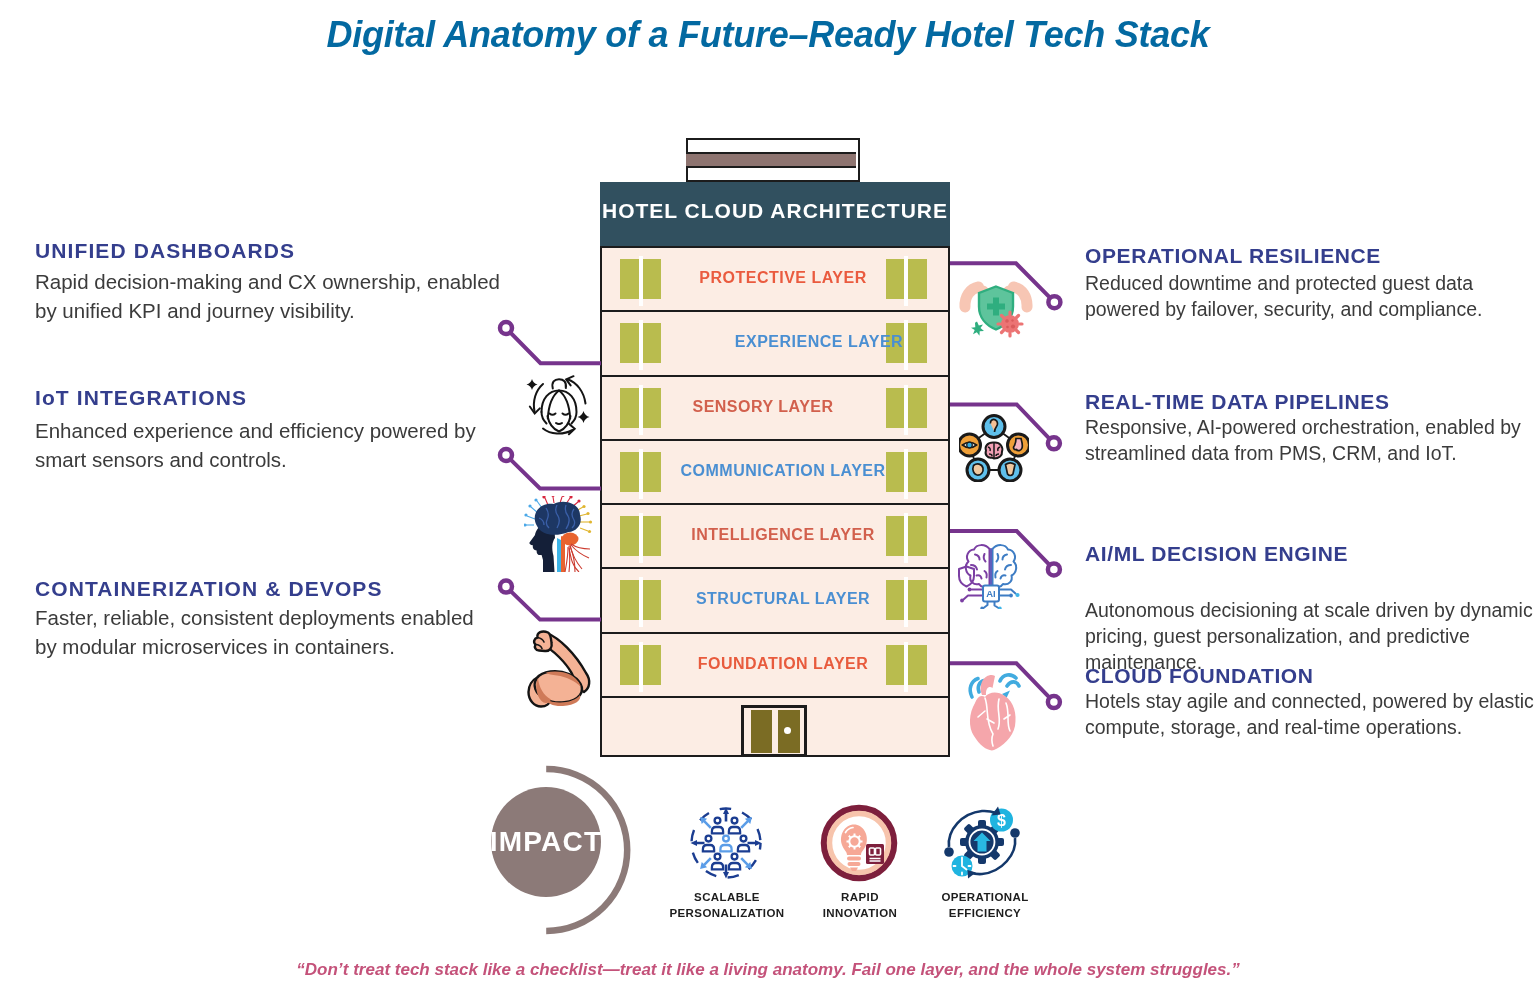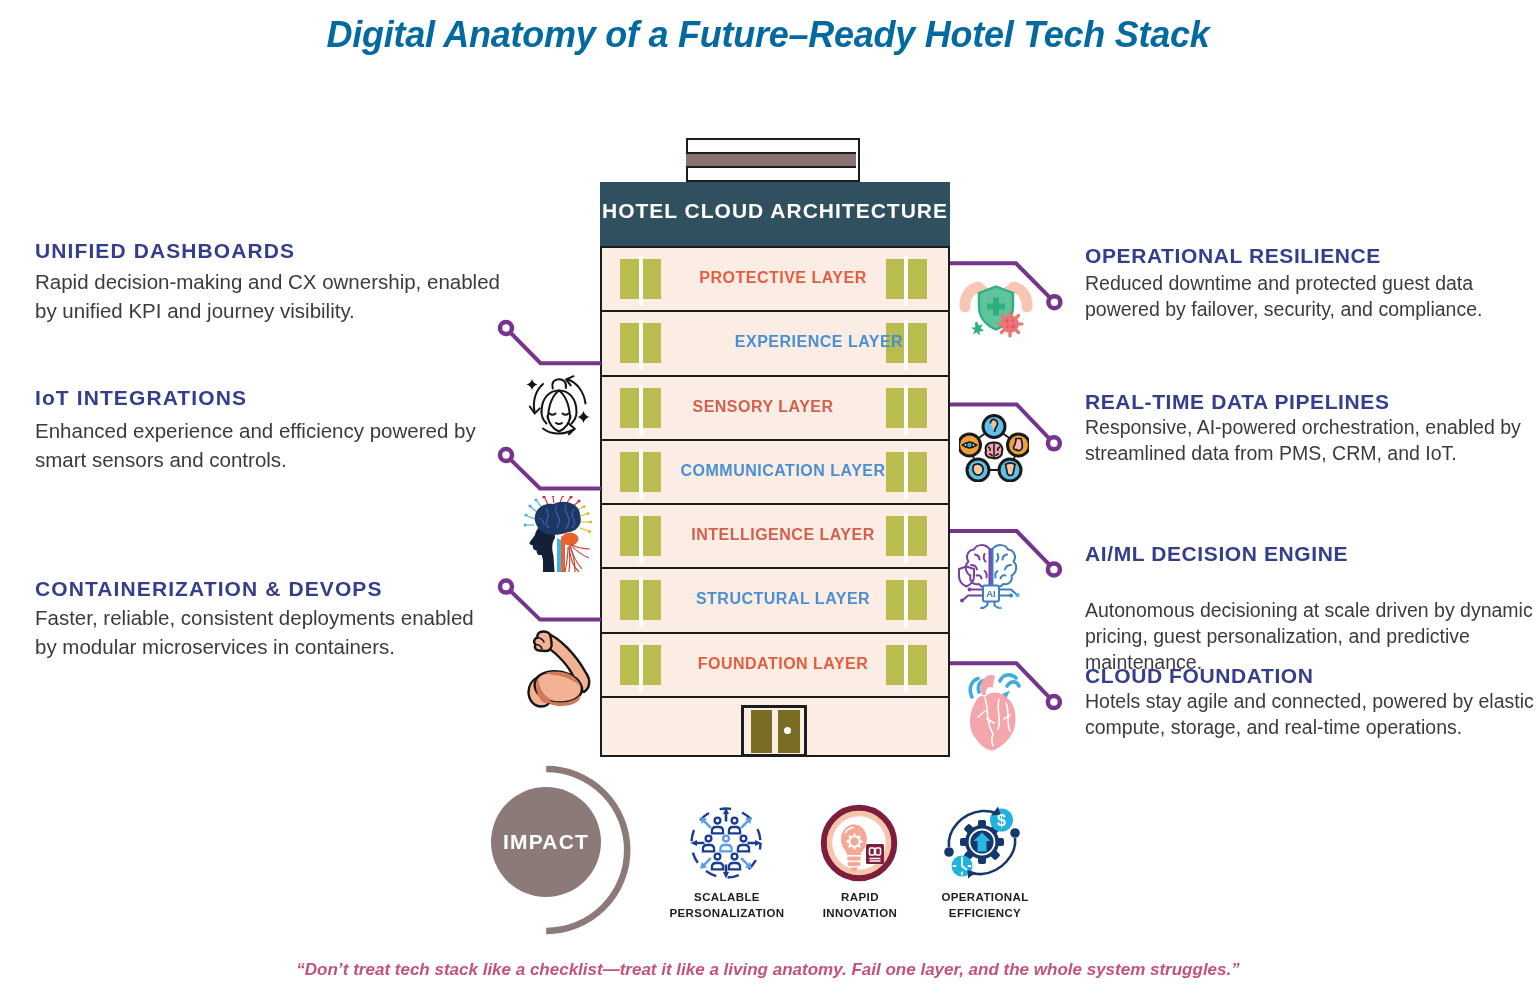--- a/index.html
+++ b/index.html
@@ -408,20 +408,20 @@
   <circle cx="9" cy="54" r="4.8" fill="#14386b"></circle>
   <g stroke="#14386b" stroke-width="2.6" fill="none">
     <path d="M9,49 C7,32 22,15 42,13 C47,12.7 52,13.5 56,15"></path>
     <path d="M75,40 C77,56 62,74 42,76 C38,76.3 34,75.8 30,74.5"></path>
   </g>
   <path d="M58,8.5 L60.5,16.5 L51.5,17.5 Z" fill="#14386b"></path>
   <path d="M28,80.5 L27.5,72 L36,74.5 Z" fill="#14386b"></path>
 </svg>
 
 <div class="abs" style="left:491px;top:787px;width:110px;height:110px;border-radius:50%;background:#8c7a78;display:flex;align-items:center;justify-content:center;">
-  <span style="color:#fff;font-weight:bold;font-size:21px;letter-spacing:1.2px;">IMPACT</span>
+  <span style="color:#fff;font-weight:bold;font-size:28px;letter-spacing:1.2px;">IMPACT</span>
 </div>
 
 <div class="abs icolbl" style="left:647px;top:890px;width:160px;">SCALABLE<br>PERSONALIZATION</div>
 <div class="abs icolbl" style="left:780px;top:890px;width:160px;">RAPID<br>INNOVATION</div>
 <div class="abs icolbl" style="left:905px;top:890px;width:160px;">OPERATIONAL<br>EFFICIENCY</div>
 
 <div class="abs" style="left:0;top:960px;width:1536px;text-align:center;font-size:17px;font-weight:bold;font-style:italic;color:#c4527a;">“Don’t treat tech stack like a checklist—treat it like a living anatomy. Fail one layer, and the whole system struggles.”</div>
 
 </body></html>

